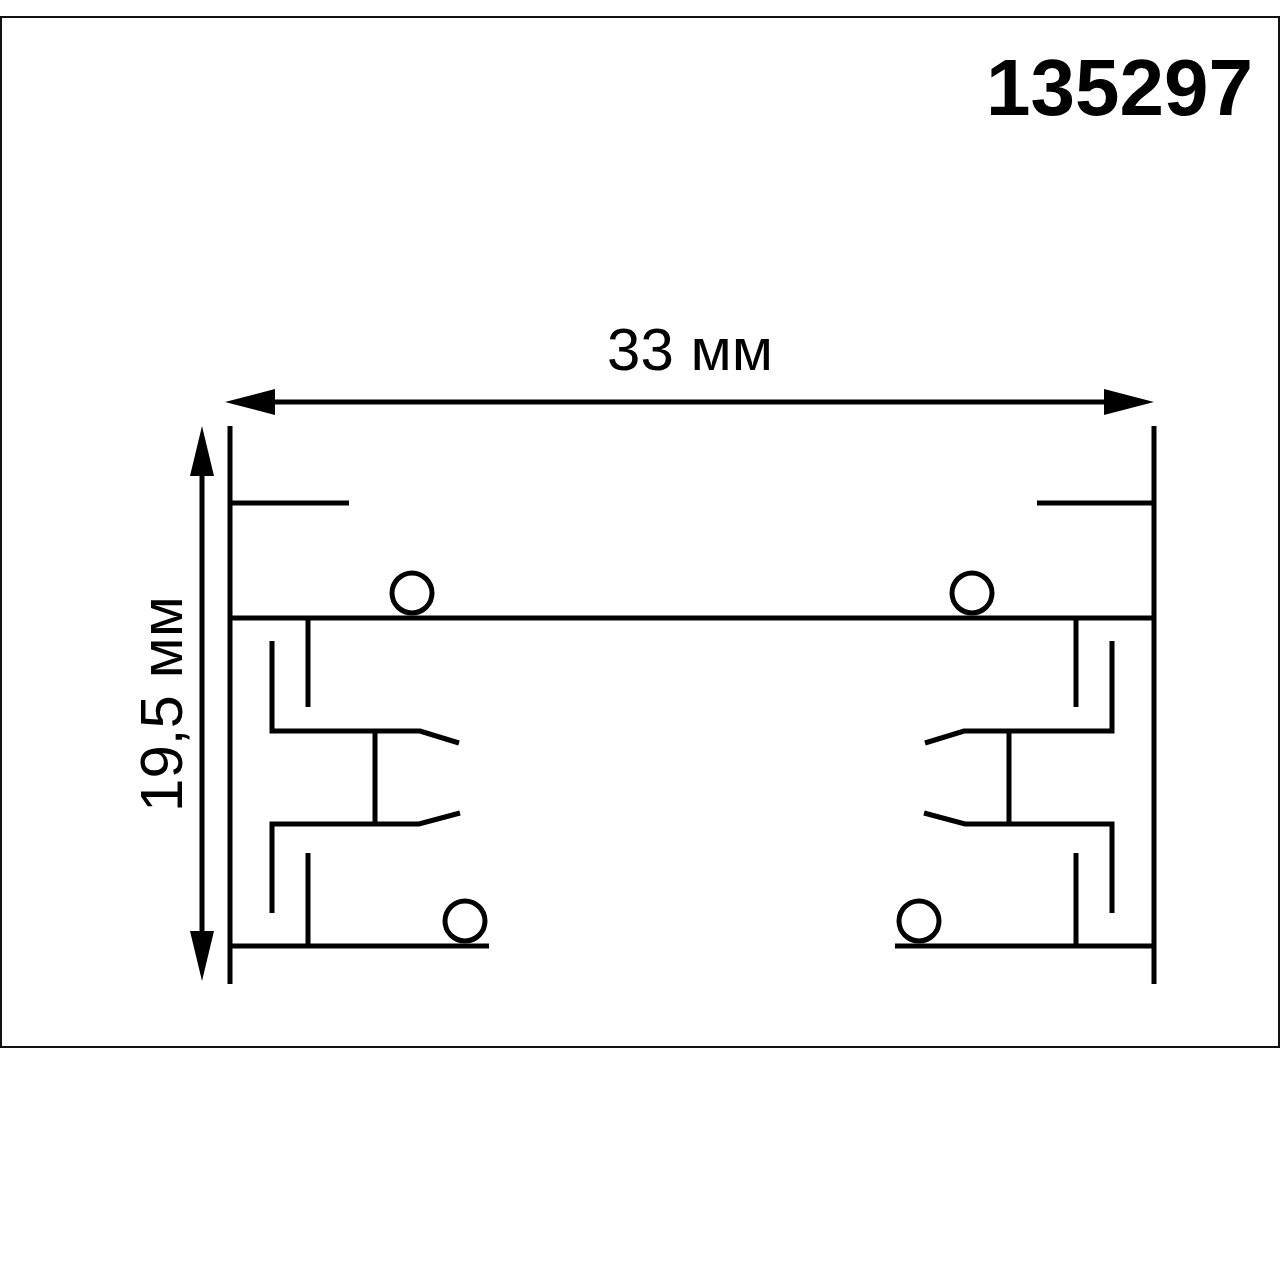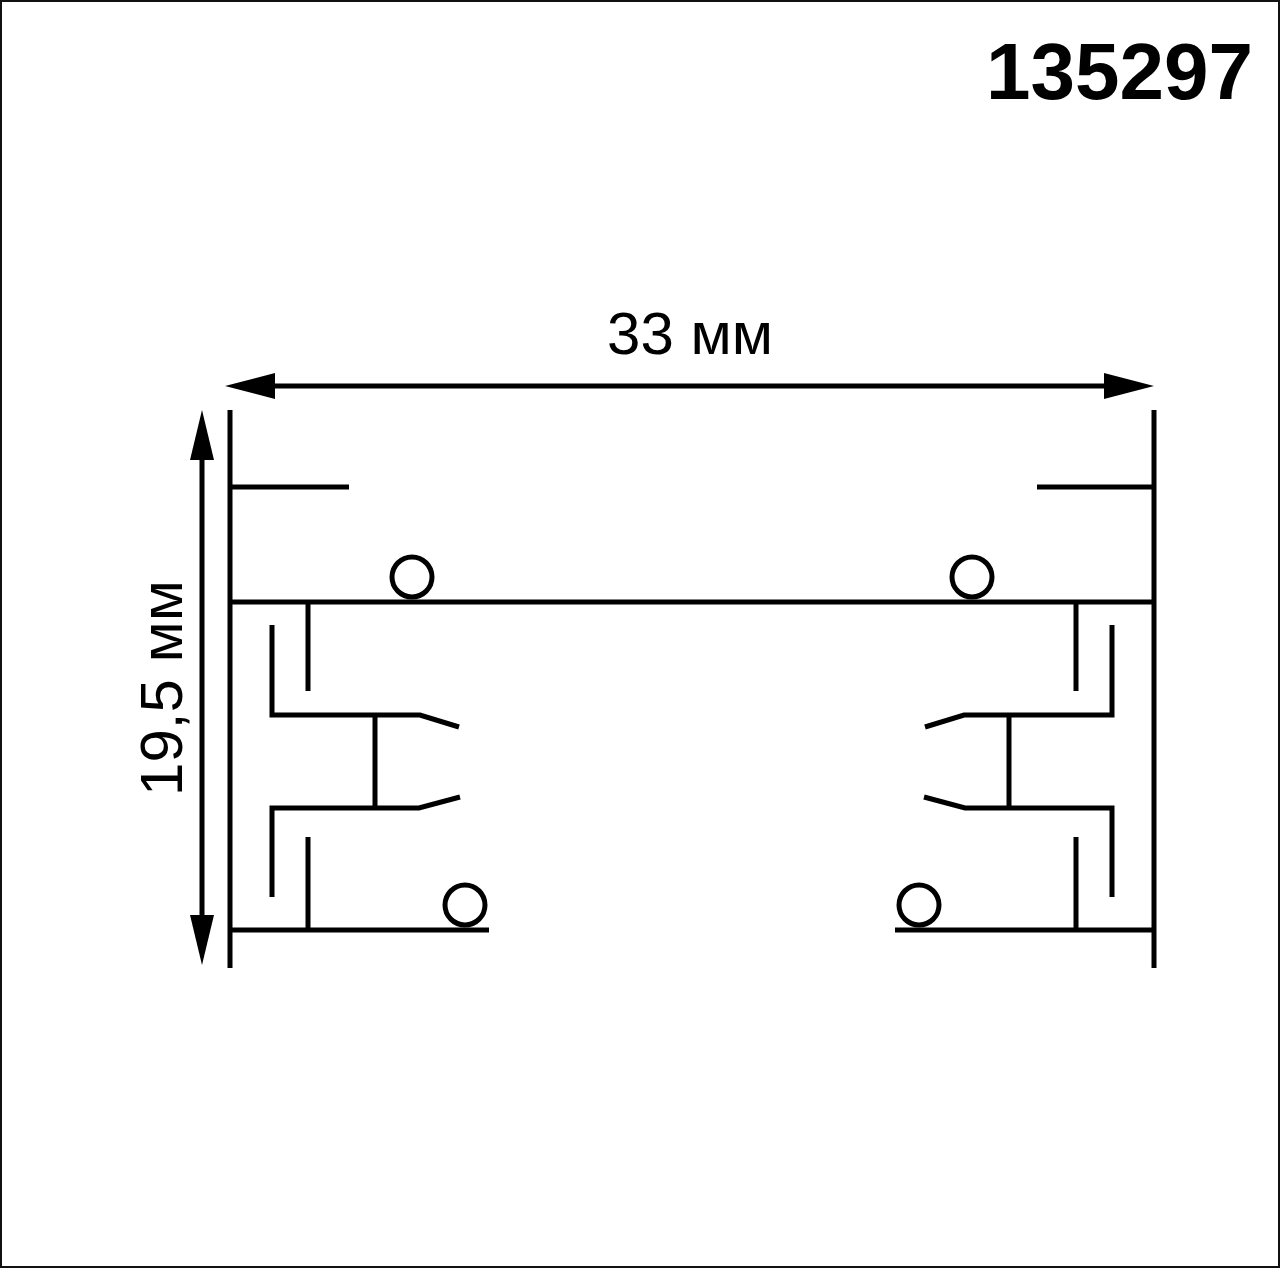--- a/index.html
+++ b/index.html
@@ -3,26 +3,27 @@
 <meta charset="utf-8">
 <style>
   html, body {
     margin: 0;
     padding: 0;
     background: #ffffff;
   }
   .page {
     position: relative;
     width: 1280px;
-    height: 1268px;
+    height: 1032px;
     box-sizing: border-box;
     border: 2px solid #111111;
     background: #ffffff;
     font-family: "Liberation Sans", sans-serif;
     overflow: hidden;
+    margin-top: 16px;
   }
   .drawing-svg {
     position: absolute;
     left: 0;
     top: 0;
     width: 1276px;
     height: 1276px;
     display: block;
   }
   .stroke {

